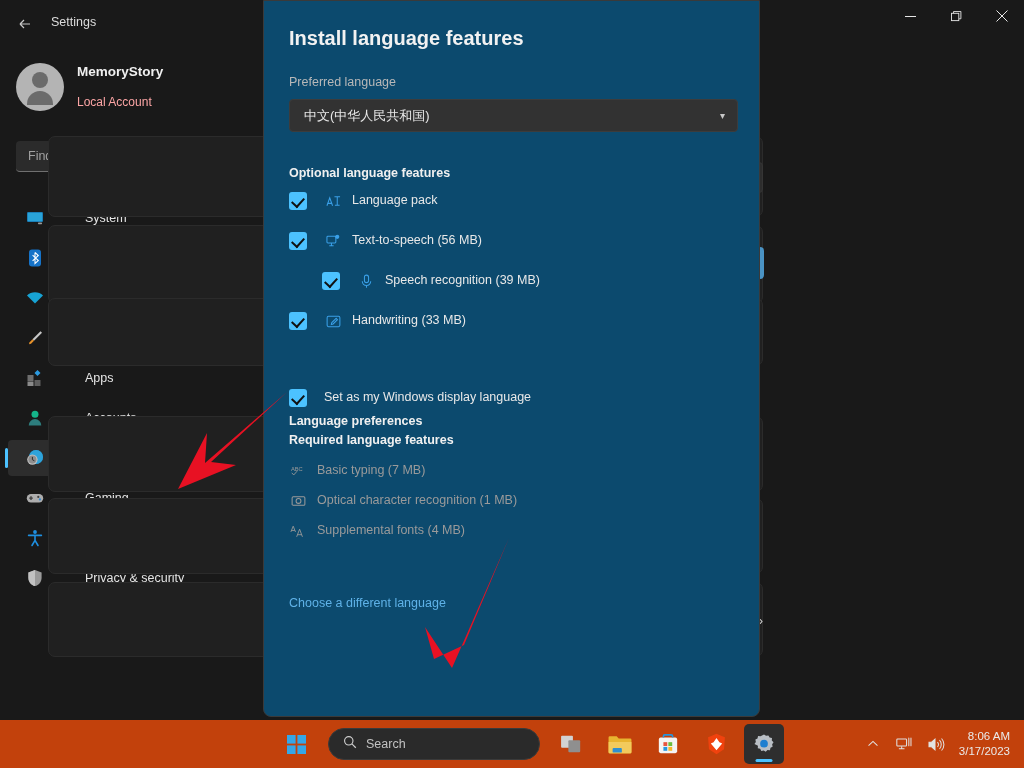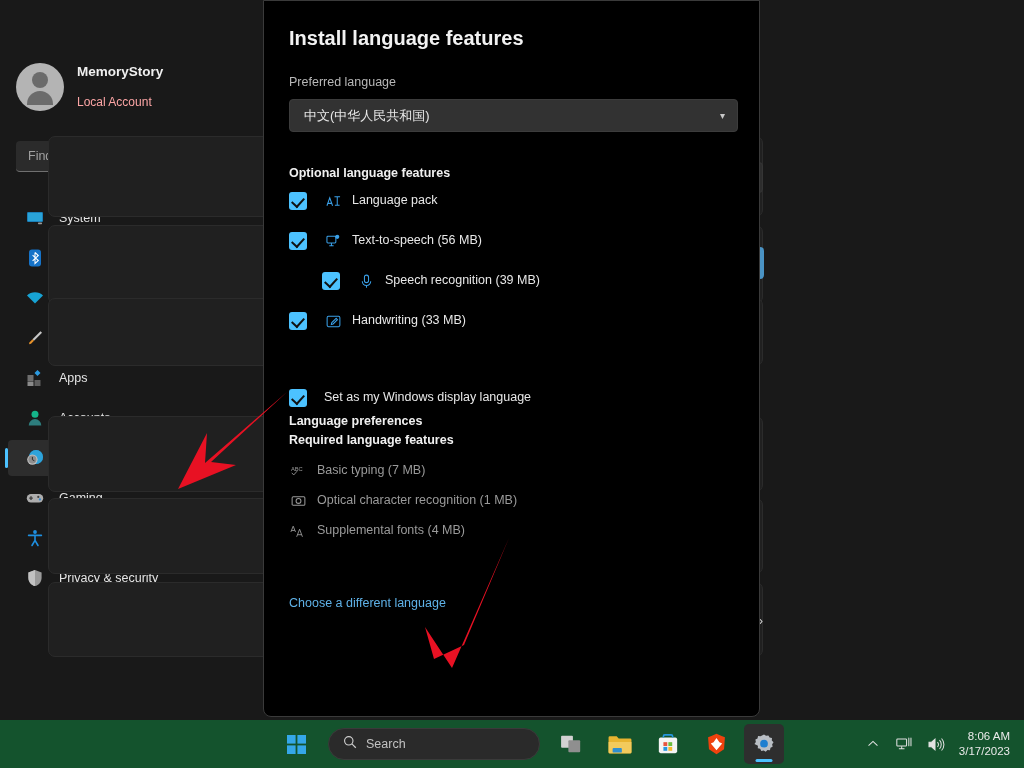--- a/index.html
+++ b/index.html
@@ -73,21 +73,21 @@
     position: relative; height: 36px; margin-bottom: 4px;
     display: flex; align-items: center; border-radius: 4px;
     padding-left: 18px; gap: 15px;
   }
   .nav-item.selected { background: #2d2d2d; }
   .nav-item.selected::before {
     content:""; position:absolute; left:-3px; top:8px; width:3px; height:20px;
     border-radius:2px; background:#4cc2ff;
   }
   .nav-icon { width: 18px; height: 18px; flex: none; position: relative; }
-  .nav-label { font-size: 12.5px; color: #e4e4e4; }
+  .nav-label { font-size: 12.5px; color: #e4e4e4; margin-left: 26px; }
 
   
   #content { position: absolute; left: 263px; top: 48px; width: 761px; height: 672px; }
   #page-title {
     position: absolute; left: 292px; top: 8px;
     font-size: 27px; font-weight: bold; color: #e8e8e8; white-space: nowrap;
   }
   .card {
     position: absolute; background: #202020; border: 1px solid #2b2b2b;
     border-radius: 7px;
@@ -139,21 +139,21 @@
   }
   #more-chev {
     position: absolute; left: 700px; top: 25px; width: 24px; height: 24px;
     display: flex; align-items: center; justify-content: center;
     color: #cfcfcf; font-size: 13px;
   }
 
   
   #dialog {
     position: absolute; left: 263px; top: 0px; width: 497px; height: 717px;
-    background: #000000; border: 1px solid #3a3a3a;
+    background: #0c4a6e; border: 1px solid #3a3a3a;
     border-radius: 0 0 8px 8px; overflow: hidden;
   }
   #dialog-body { position: absolute; left: 0; top: 0; width: 497px; height: 637px; }
   #dialog-title {
     position: absolute; left: 25px; top: 26px;
     font-size: 20px; font-weight: bold; color: #f2f2f2;
   }
   #pref-label {
     position: absolute; left: 25px; top: 74px;
     font-size: 12.5px; color: #b8b8b8;
@@ -216,21 +216,21 @@
     color: #ececec; font-size: 12.5px;
     display: flex; align-items: center; justify-content: center;
   }
 
   
   #arrows { position: absolute; left: 0; top: 0; width: 1024px; height: 768px; pointer-events: none; }
 
   
   #taskbar {
     position: absolute; left: 0; bottom: 0; width: 1024px; height: 48px;
-    background: #14532d;
+    background: #c2410c;
   }
   #tb-center {
     position: absolute; left: 276px; top: 0; height: 48px;
     display: flex; align-items: center; gap: 8px;
   }
   .tb-btn {
     width: 40px; height: 40px; border-radius: 5px; position: relative;
     display: flex; align-items: center; justify-content: center;
   }
   .tb-btn.active { background: #2e2e2e; }
@@ -257,20 +257,44 @@
     line-height: 15px; padding: 0 6px 0 4px;
   }
 </style>
 </head>
 <body>
 
 <div id="screen">
 
   <div id="settings-window">
 
+    <div id="titlebar">
+      <div id="back-btn">
+        <svg width="16" height="16" viewBox="0 0 16 16" fill="none" stroke="currentColor" stroke-width="1.2">
+          <path d="M13 8H3M3 8l4-4M3 8l4 4"></path>
+        </svg>
+      </div>
+      <div id="titlebar-title">Settings</div>
+      <div class="wbtn" id="win-min">
+        <svg width="11" height="11" viewBox="0 0 11 11" stroke="currentColor" stroke-width="1">
+            <path d="M0 5.5h11"></path>
+          </svg>
+      </div>
+      <div class="wbtn" id="win-max">
+        <svg width="11" height="11" viewBox="0 0 12 12" fill="none" stroke="currentColor" stroke-width="1">
+          <rect x="0.5" y="2.5" width="8" height="8"></rect>
+            <path d="M2.8 2.5V0.5h8v8h-2"></path>
+        </svg>
+      </div>
+      <div class="wbtn" id="win-close">
+        <svg width="12" height="12" viewBox="0 0 12 12" stroke="currentColor" stroke-width="1">
+            <path d="M0.5 0.5l11 11M11.5 0.5l-11 11"></path>
+          </svg>
+      </div>
+    </div>
 
     <div id="sidebar">
       <div id="account">
         <div id="avatar"></div>
         <div>
           <div id="account-name">MemoryStory</div>
           <div id="account-type">Local Account</div>
         </div>
       </div>
 

